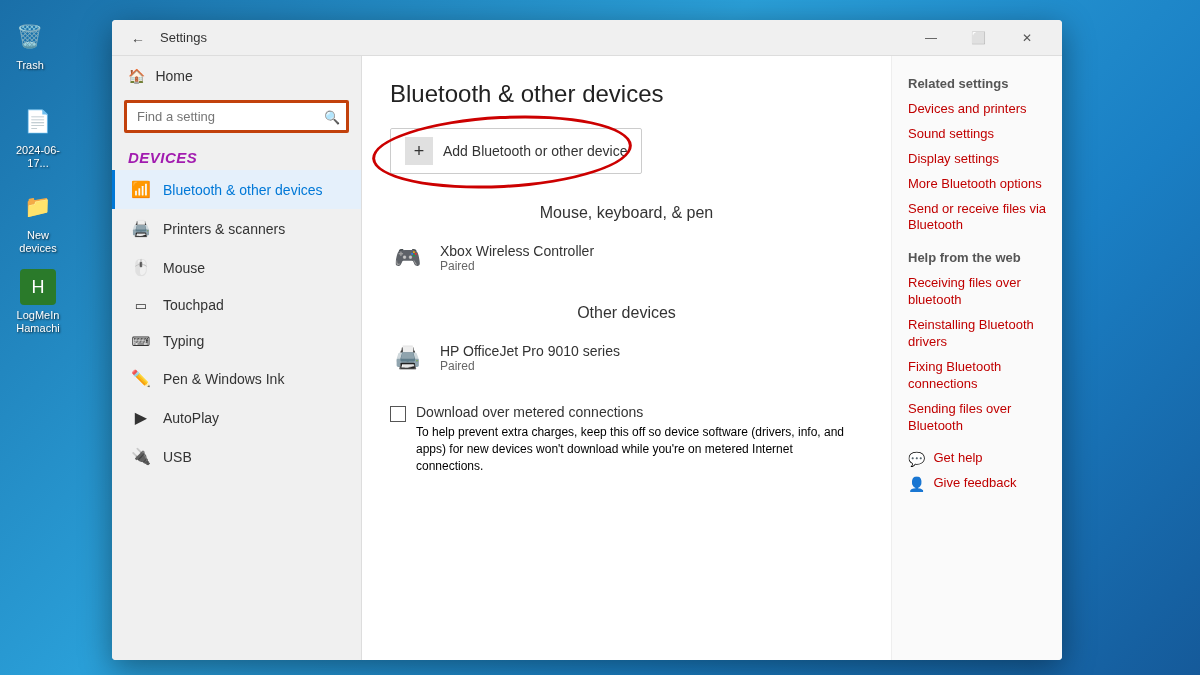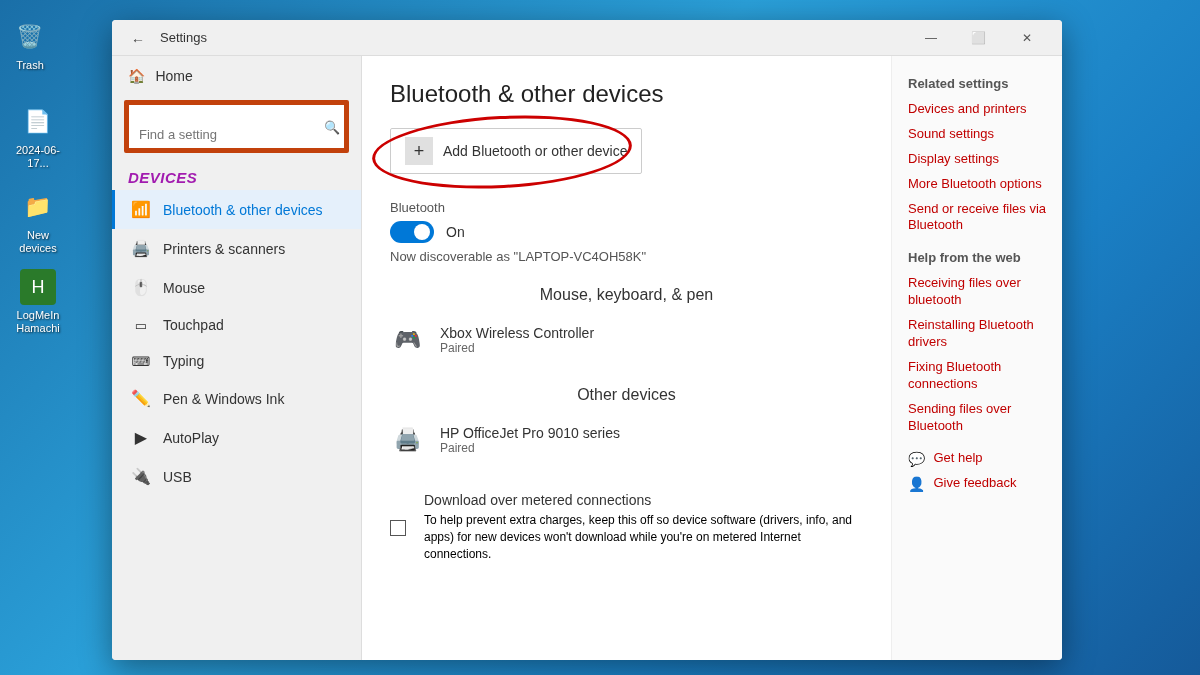--- a/index.html
+++ b/index.html
@@ -123,22 +123,22 @@
       cursor: pointer;
       color: #333;
       font-size: 14px;
     }
     .sidebar-search {
       margin: 4px 12px 8px;
       position: relative;
     }
     .sidebar-search input {
       width: 100%;
-      padding: 22px 28px 6px 10px;
-      border: 5px solid #c2410c;
+      padding: 6px 28px 6px 10px;
+      border: 3px solid #c2410c;
       background: white;
       font-size: 13px;
       border-radius: 2px;
       outline: none;
     }
     .sidebar-search .search-icon {
       position: absolute;
       right: 8px;
       top: 50%;
       transform: translateY(-50%);
@@ -298,23 +298,23 @@
       color: #333;
     }
     .device-info .device-status {
       font-size: 12px;
       color: #666;
     }
 
     
     .checkbox-row {
       display: flex;
-      align-items: center;
-      gap: 18px;
-      margin-top: 28px;
+      align-items: flex-start;
+      gap: 10px;
+      margin-top: 22px;
     }
     .checkbox-box {
       width: 16px;
       height: 16px;
       border: 1px solid #555;
       background: white;
       flex-shrink: 0;
       margin-top: 2px;
     }
     .checkbox-text .checkbox-label {
@@ -450,30 +450,20 @@
       
       <div style="position:relative; display:inline-block; margin-bottom: 8px;">
         <button class="add-bluetooth-btn">
           <div class="plus-icon">+</div>
           <span>Add Bluetooth or other device</span>
         </button>
         <div class="circle-annotation"></div>
       </div>
 
       
-      <div>
-        <div class="section-label">Bluetooth</div>
-        <div class="toggle-row">
-          <div class="toggle-switch">
-            <div class="knob"></div>
-          </div>
-          <span class="toggle-label">On</span>
-        </div>
-        <div class="discoverable-text">Now discoverable as "LAPTOP-VC4OH58K"</div>
-      </div>
 
       
       <div>
         <div class="device-section-title">Mouse, keyboard, &amp; pen</div>
         <div class="device-item">
           <div class="device-icon">🎮</div>
           <div class="device-info">
             <div class="device-name">Xbox Wireless Controller</div>
             <div class="device-status">Paired</div>
           </div>

